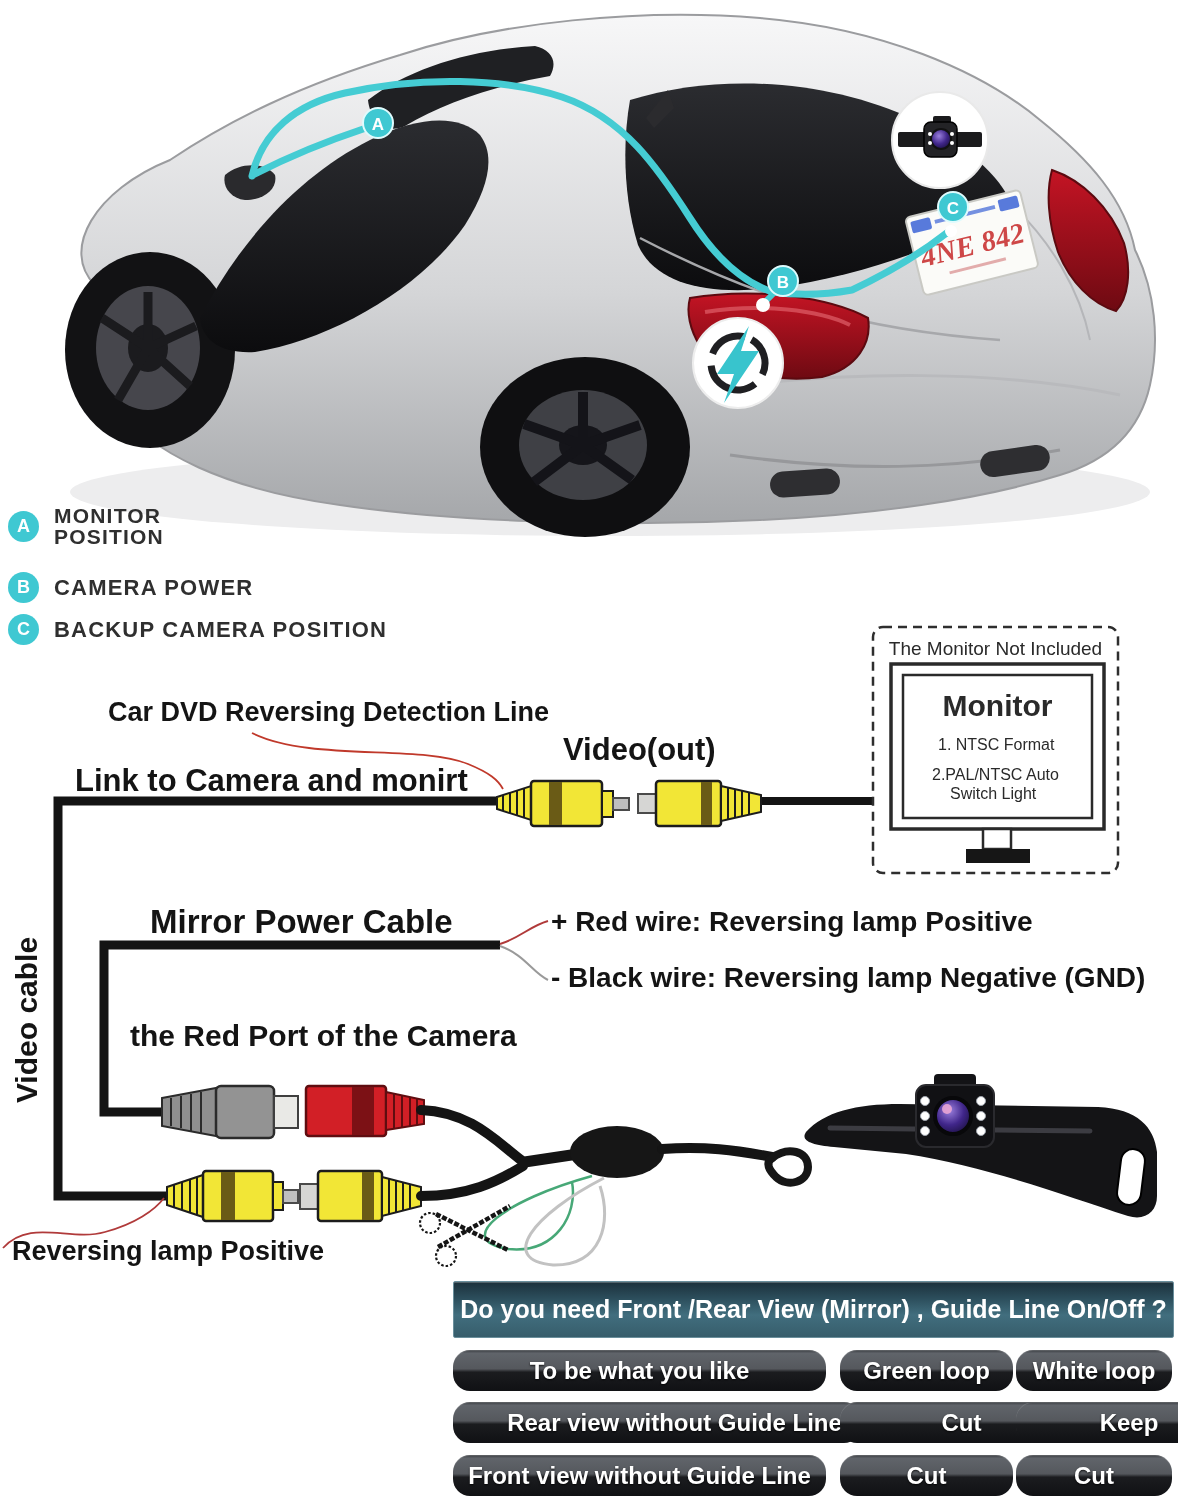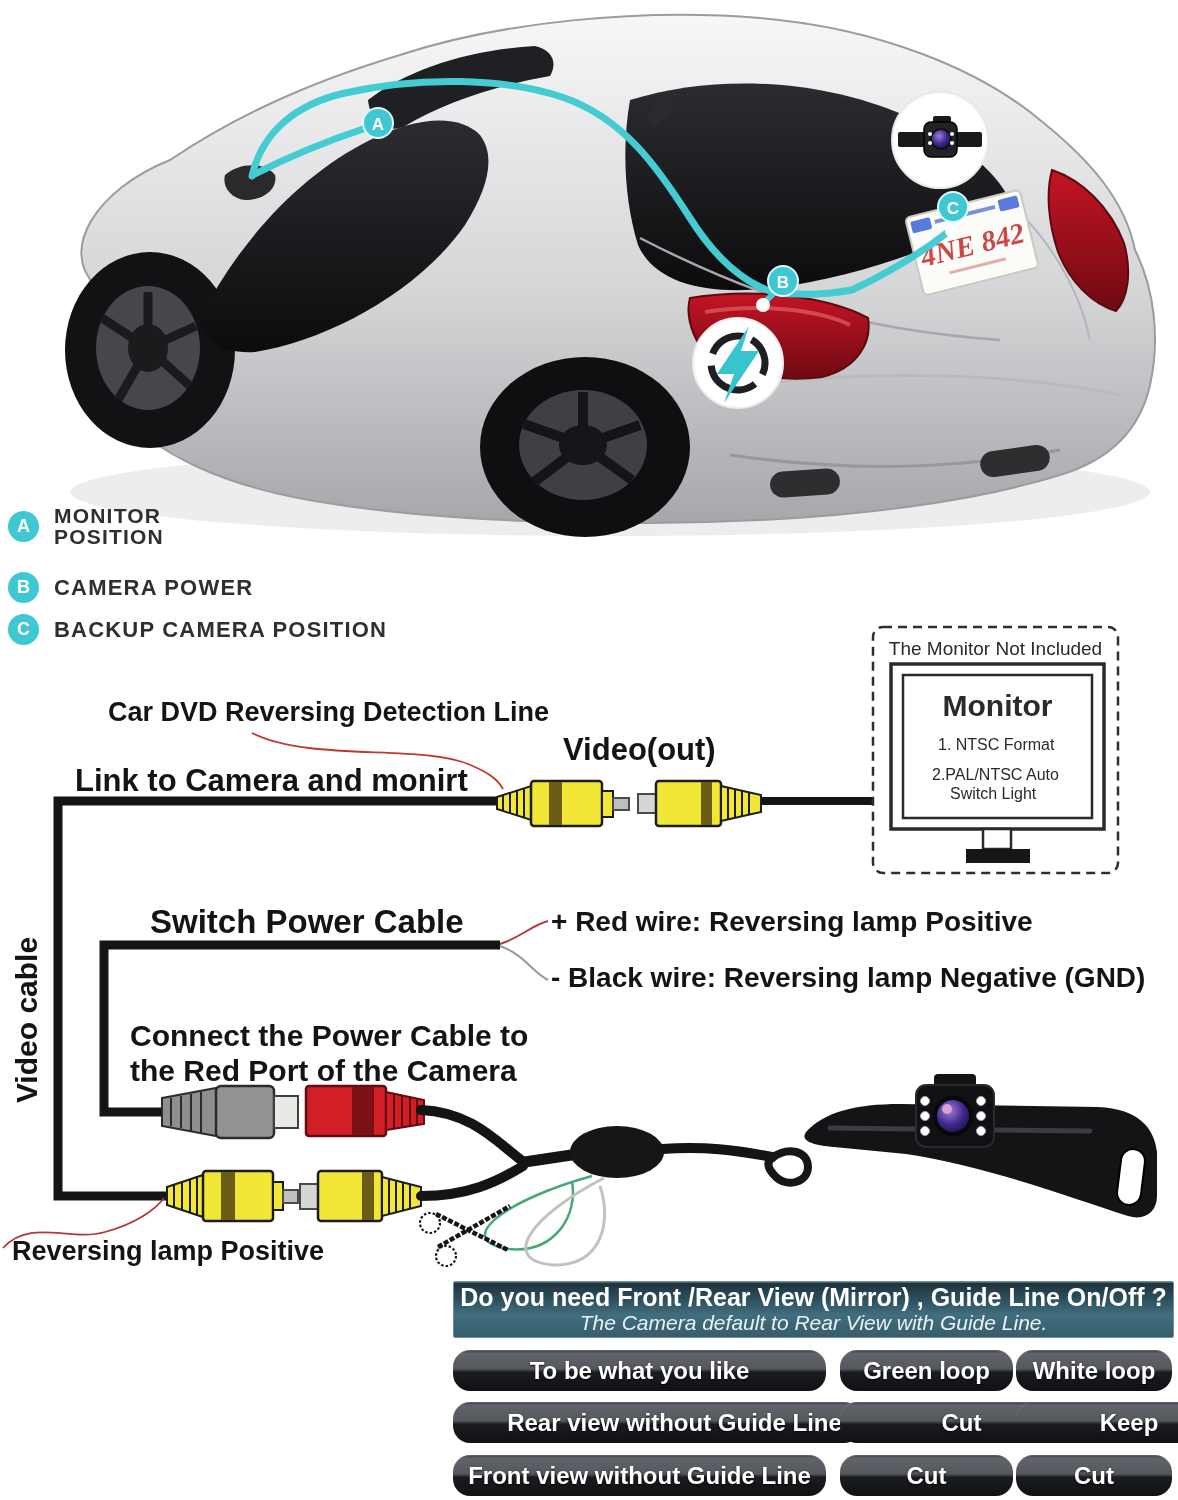--- a/index.html
+++ b/index.html
@@ -273,38 +273,36 @@
     <span class="badge">C</span>
     <div class="legend-label">
         <div>BACKUP CAMERA POSITION</div>
       </div>
   </div>
 
   <div class="abs lbl b" style="left:108px;top:697px;font-size:27px;">Car DVD Reversing Detection Line</div>
   <div class="abs lbl b" style="left:75px;top:763px;font-size:31px;">Link to Camera and monirt</div>
   <div class="abs lbl b" style="left:563px;top:732px;font-size:31px;">Video(out)</div>
   <div class="vtext">Video cable</div>
-  <div class="abs lbl b" style="left:150px;top:903px;font-size:33px;">Switch Power Cable</div>
+  <div class="abs lbl b" style="left:150px;top:903px;font-size:33px;">Mirror Power Cable</div>
   <div class="abs lbl b" style="left:551px;top:906px;font-size:28px;">+ Red wire: Reversing lamp Positive</div>
   <div class="abs lbl b" style="left:551px;top:962px;font-size:28px;">- Black wire: Reversing lamp Negative (GND)</div>
   <div class="abs lbl b" style="left:130px;top:1019px;font-size:30px;line-height:1.16;">
-    <div>Connect the Power Cable to</div>
     <div>the Red Port of the Camera</div>
   </div>
   <div class="abs lbl b" style="left:12px;top:1236px;font-size:27px;">Reversing lamp Positive</div>
 
   <div class="mon" style="left:873px;top:638px;width:245px;text-align:center;font-size:19px;">The Monitor Not Included</div>
   <div class="mon b" style="left:903px;top:689px;width:189px;text-align:center;font-size:30px;">Monitor</div>
   <div class="mon" style="left:938px;top:736px;font-size:16px;">1. NTSC Format</div>
   <div class="mon" style="left:932px;top:766px;font-size:16px;">2.PAL/NTSC Auto</div>
   <div class="mon" style="left:950px;top:785px;font-size:16px;">Switch Light</div>
 
   <div class="tbl-header">
     <div class="l1">Do you need Front /Rear View (Mirror) , Guide Line On/Off ?</div>
-    <div class="l2">The Camera default to Rear View with Guide Line.</div>
   </div>
 
   <div class="btn c1 r1">To be what you like</div>
   <div class="btn c2 r1">Green loop</div>
   <div class="btn c3 r1">White loop</div>
 
   <div class="btn c1 r2">Rear view without Guide Line</div>
   <div class="btn c2 r2">Cut</div>
   <div class="btn c3 r2">Keep</div>
 

